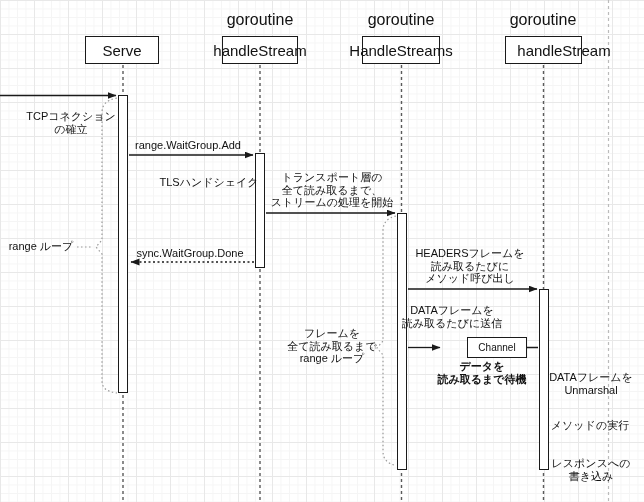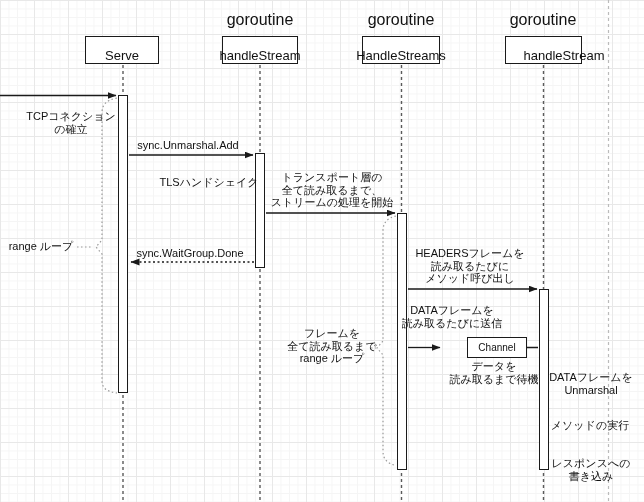--- a/index.html
+++ b/index.html
@@ -16,22 +16,22 @@
     background-size: 34px 34px, 34px 34px, 8.5px 8.5px, 8.5px 8.5px;
     font-family:"Liberation Sans","DejaVu Sans",sans-serif;
     color:#111;
   }
   .wires { position:absolute; left:0; top:0; }
   .pbox {
     position:absolute;
     box-sizing:border-box;
     background:#fff;
     border:1px solid #1a1a1a;
-    display:flex; align-items:flex-end; justify-content:center;
-    font-size:13px;
+    display:flex; align-items:center; justify-content:center;
+    font-size:15px;
     white-space:nowrap;
   }
   .stereo {
     position:absolute;
     font-size:16px;
     text-align:center;
     white-space:nowrap;
   }
   .bar {
     position:absolute;
@@ -109,36 +109,36 @@
   <div class="bar" style="left:255px; top:153px; height:115px;"></div>
   <div class="bar" style="left:397px; top:213px; height:257px;"></div>
   <div class="bar" style="left:539px; top:289px; height:181px;"></div>
 
   <div class="chan" style="left:467px; top:337px; width:60px; height:21px;">
     <span>Channel</span>
   </div>
 
   <div class="lbl" style="left:21px;  top:110px; width:100px;">TCPコネクション
 の確立</div>
-  <div class="lbl" style="left:128px; top:139px; width:120px;">sync.Unmarshal.Add</div>
+  <div class="lbl" style="left:128px; top:139px; width:120px;">range.WaitGroup.Add</div>
   <div class="lbl" style="left:149px; top:176px; width:120px;">TLSハンドシェイク</div>
   <div class="lbl" style="left:270px; top:171px; width:124px;">トランスポート層の
 全て読み取るまで、
 ストリームの処理を開始</div>
   <div class="lbl" style="left:130px; top:247px; width:120px;">sync.WaitGroup.Done</div>
   <div class="lbl" style="left:8px;   top:240px; width:66px;">range ループ</div>
   <div class="lbl" style="left:408px; top:247px; width:124px;">HEADERSフレームを
 読み取るたびに
 メソッド呼び出し</div>
   <div class="lbl" style="left:396px; top:304px; width:112px;">DATAフレームを
 読み取るたびに送信</div>
   <div class="lbl" style="left:274px; top:327px; width:116px;">フレームを
 全て読み取るまで
 range ループ</div>
-  <div class="lbl" style="left:436px; top:360px; width:116px;">データを
+  <div class="lbl" style="left:424px; top:360px; width:116px;font-weight:bold;">データを
 読み取るまで待機</div>
   <div class="lbl" style="left:541px; top:371px; width:100px;">DATAフレームを
 Unmarshal</div>
   <div class="lbl" style="left:540px; top:419px; width:100px;">メソッドの実行</div>
   <div class="lbl" style="left:539px; top:457px; width:104px;">レスポンスへの
 書き込み</div>
 
 </div>
 
 </body></html>

